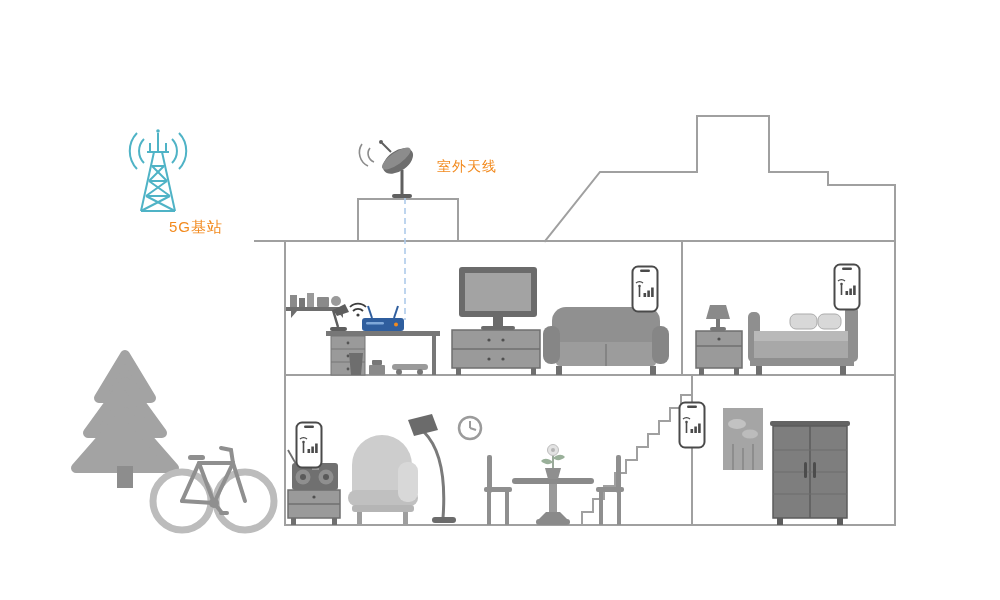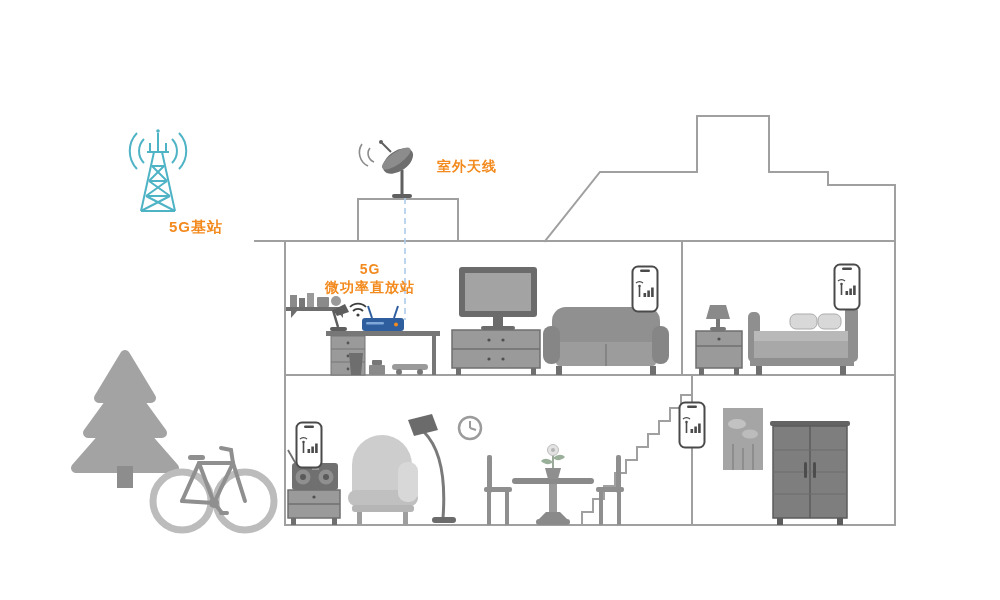--- a/index.html
+++ b/index.html
@@ -1,20 +1,20 @@
 <!DOCTYPE html>
 <html><head>
 <meta charset="utf-8">
 <title>5G 微功率直放站</title>
 <style>
   * { margin:0; padding:0; box-sizing:border-box; }
   html,body { background:#ffffff; font-family:"Liberation Sans","DejaVu Sans",sans-serif; }
   .stage { position:relative; width:1000px; height:600px; background:#ffffff; overflow:hidden; }
   .stage svg { position:absolute; left:0; top:0; }
-  .label { position:absolute; color:#F28A1E; font-weight:700; white-space:nowrap; letter-spacing:1px; }
+  .label { position:absolute; color:#F28A1E; font-weight:400; white-space:nowrap; letter-spacing:1px; }
   .label-base-station { left:133px; top:218px; font-size:15px;margin-left:36px; }
   .label-outdoor-antenna { left:437px; top:158px; font-size:14px; }
   .label-repeater { left:306px; top:260px; width:128px; text-align:center; font-size:14px; line-height:1.3; white-space:normal; }
 </style>
 </head>
 <body>
 
 <div class="stage">
 
 <svg width="1000" height="600" viewBox="0 0 1000 600">
@@ -298,18 +298,14 @@
   <use href="#phone-symbol" x="632" y="266"></use>
   <use href="#phone-symbol" x="834" y="264"></use>
   <use href="#phone-symbol" x="296" y="422"></use>
   <use href="#phone-symbol" x="679" y="402"></use>
 </svg>
 
 <div class="label label-base-station">5G基站</div>
 
 <div class="label label-outdoor-antenna">室外天线</div>
 
-<div class="label label-repeater">
-  <div>5G</div>
-  <div>微功率直放站</div>
+
 </div>
 
-</div>
-
 </body></html>

